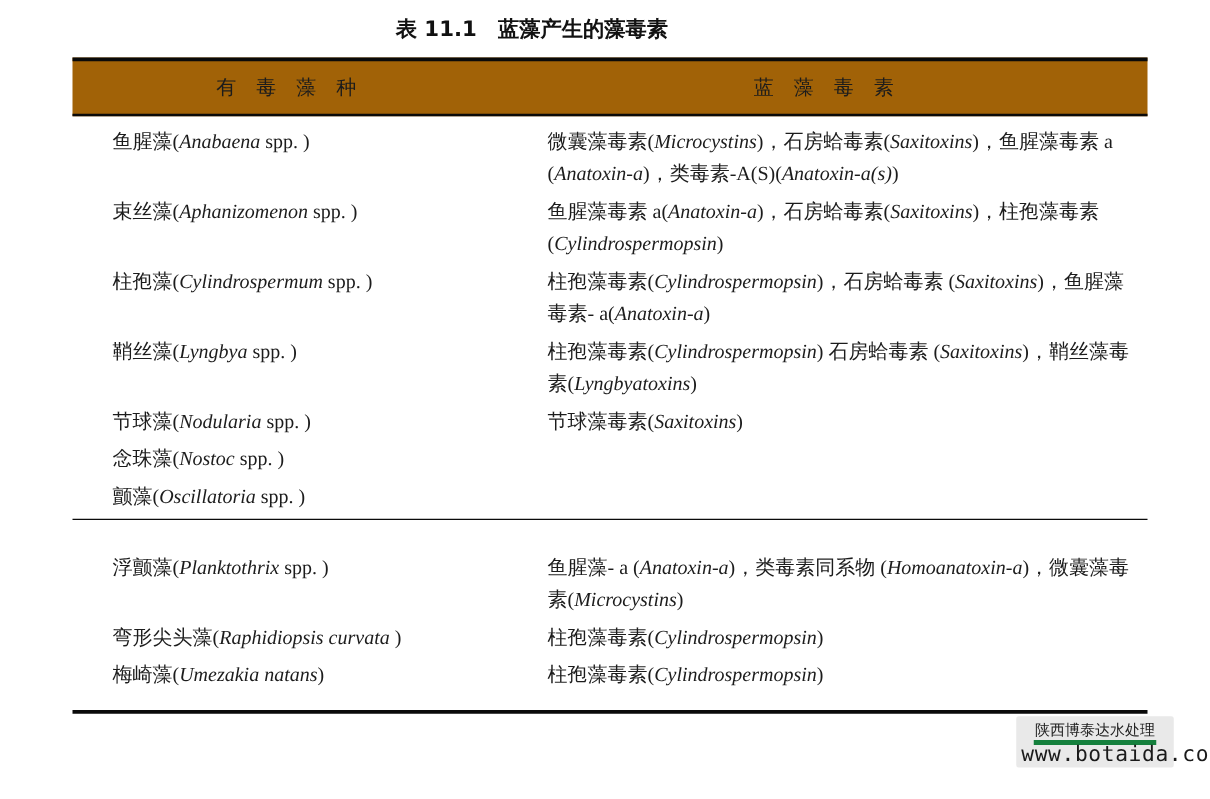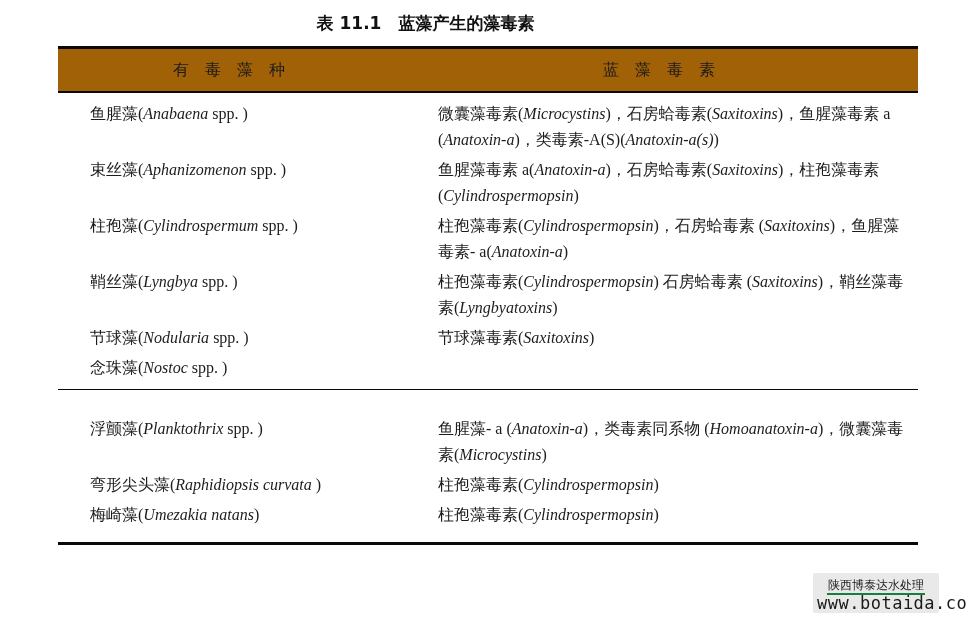--- a/index.html
+++ b/index.html
@@ -35,21 +35,21 @@
   .td i{font-family:"Liberation Serif","DejaVu Serif",serif;font-style:italic;text-align:right;}
   .sep{border-top:1px solid #0a0a0a;height:0;}
   .watermark{
     position:absolute;left:813px;top:573px;width:118px;
     background:#e9e9e9;border-radius:2px;
     text-align:center;padding:2px 4px;z-index:5;
   }
   .watermark .wl1{
     font-family:"DejaVu Sans","Liberation Sans",sans-serif;
     font-size:12px;line-height:15px;color:#222;
-    border-bottom:2px solid #15803d;display:inline-block;padding:0 1px;
+    border-bottom:4px solid #15803d;display:inline-block;padding:0 1px;
   }
   .watermark .wl2{
     font-family:"DejaVu Sans Mono","Liberation Mono",monospace;
     font-size:17px;line-height:16px;color:#1a1a1a;letter-spacing:0.5px;
   }
 </style>
 </head>
 <body>
 
 <div class="title">表 11.1　蓝藻产生的藻毒素</div>
@@ -77,20 +77,21 @@
         <div class="td c2">柱孢藻毒素(<i>Cylindrospermopsin</i>) 石房蛤毒素 (<i>Saxitoxins</i>)，鞘丝藻毒素(<i>Lyngbyatoxins</i>)</div>
       </div>
       <div class="tr">
         <div class="td c1">节球藻(<i>Nodularia</i> spp. )</div>
         <div class="td c2">节球藻毒素(<i>Saxitoxins</i>)</div>
       </div>
       <div class="tr">
         <div class="td c1">念珠藻(<i>Nostoc</i> spp. )</div>
       </div>
       <div class="tr">
+        <div class="td c1">颤藻(<i>Oscillatoria</i> spp. )</div>
       </div>
     </div>
   <div class="sep"></div>
   <div class="tbody second">
       <div class="tr">
         <div class="td c1">浮颤藻(<i>Planktothrix</i> spp. )</div>
         <div class="td c2">鱼腥藻- a (<i>Anatoxin-a</i>)，类毒素同系物 (<i>Homoanatoxin-a</i>)，微囊藻毒素(<i>Microcystins</i>)</div>
       </div>
       <div class="tr">
         <div class="td c1">弯形尖头藻(<i>Raphidiopsis curvata</i> )</div>

